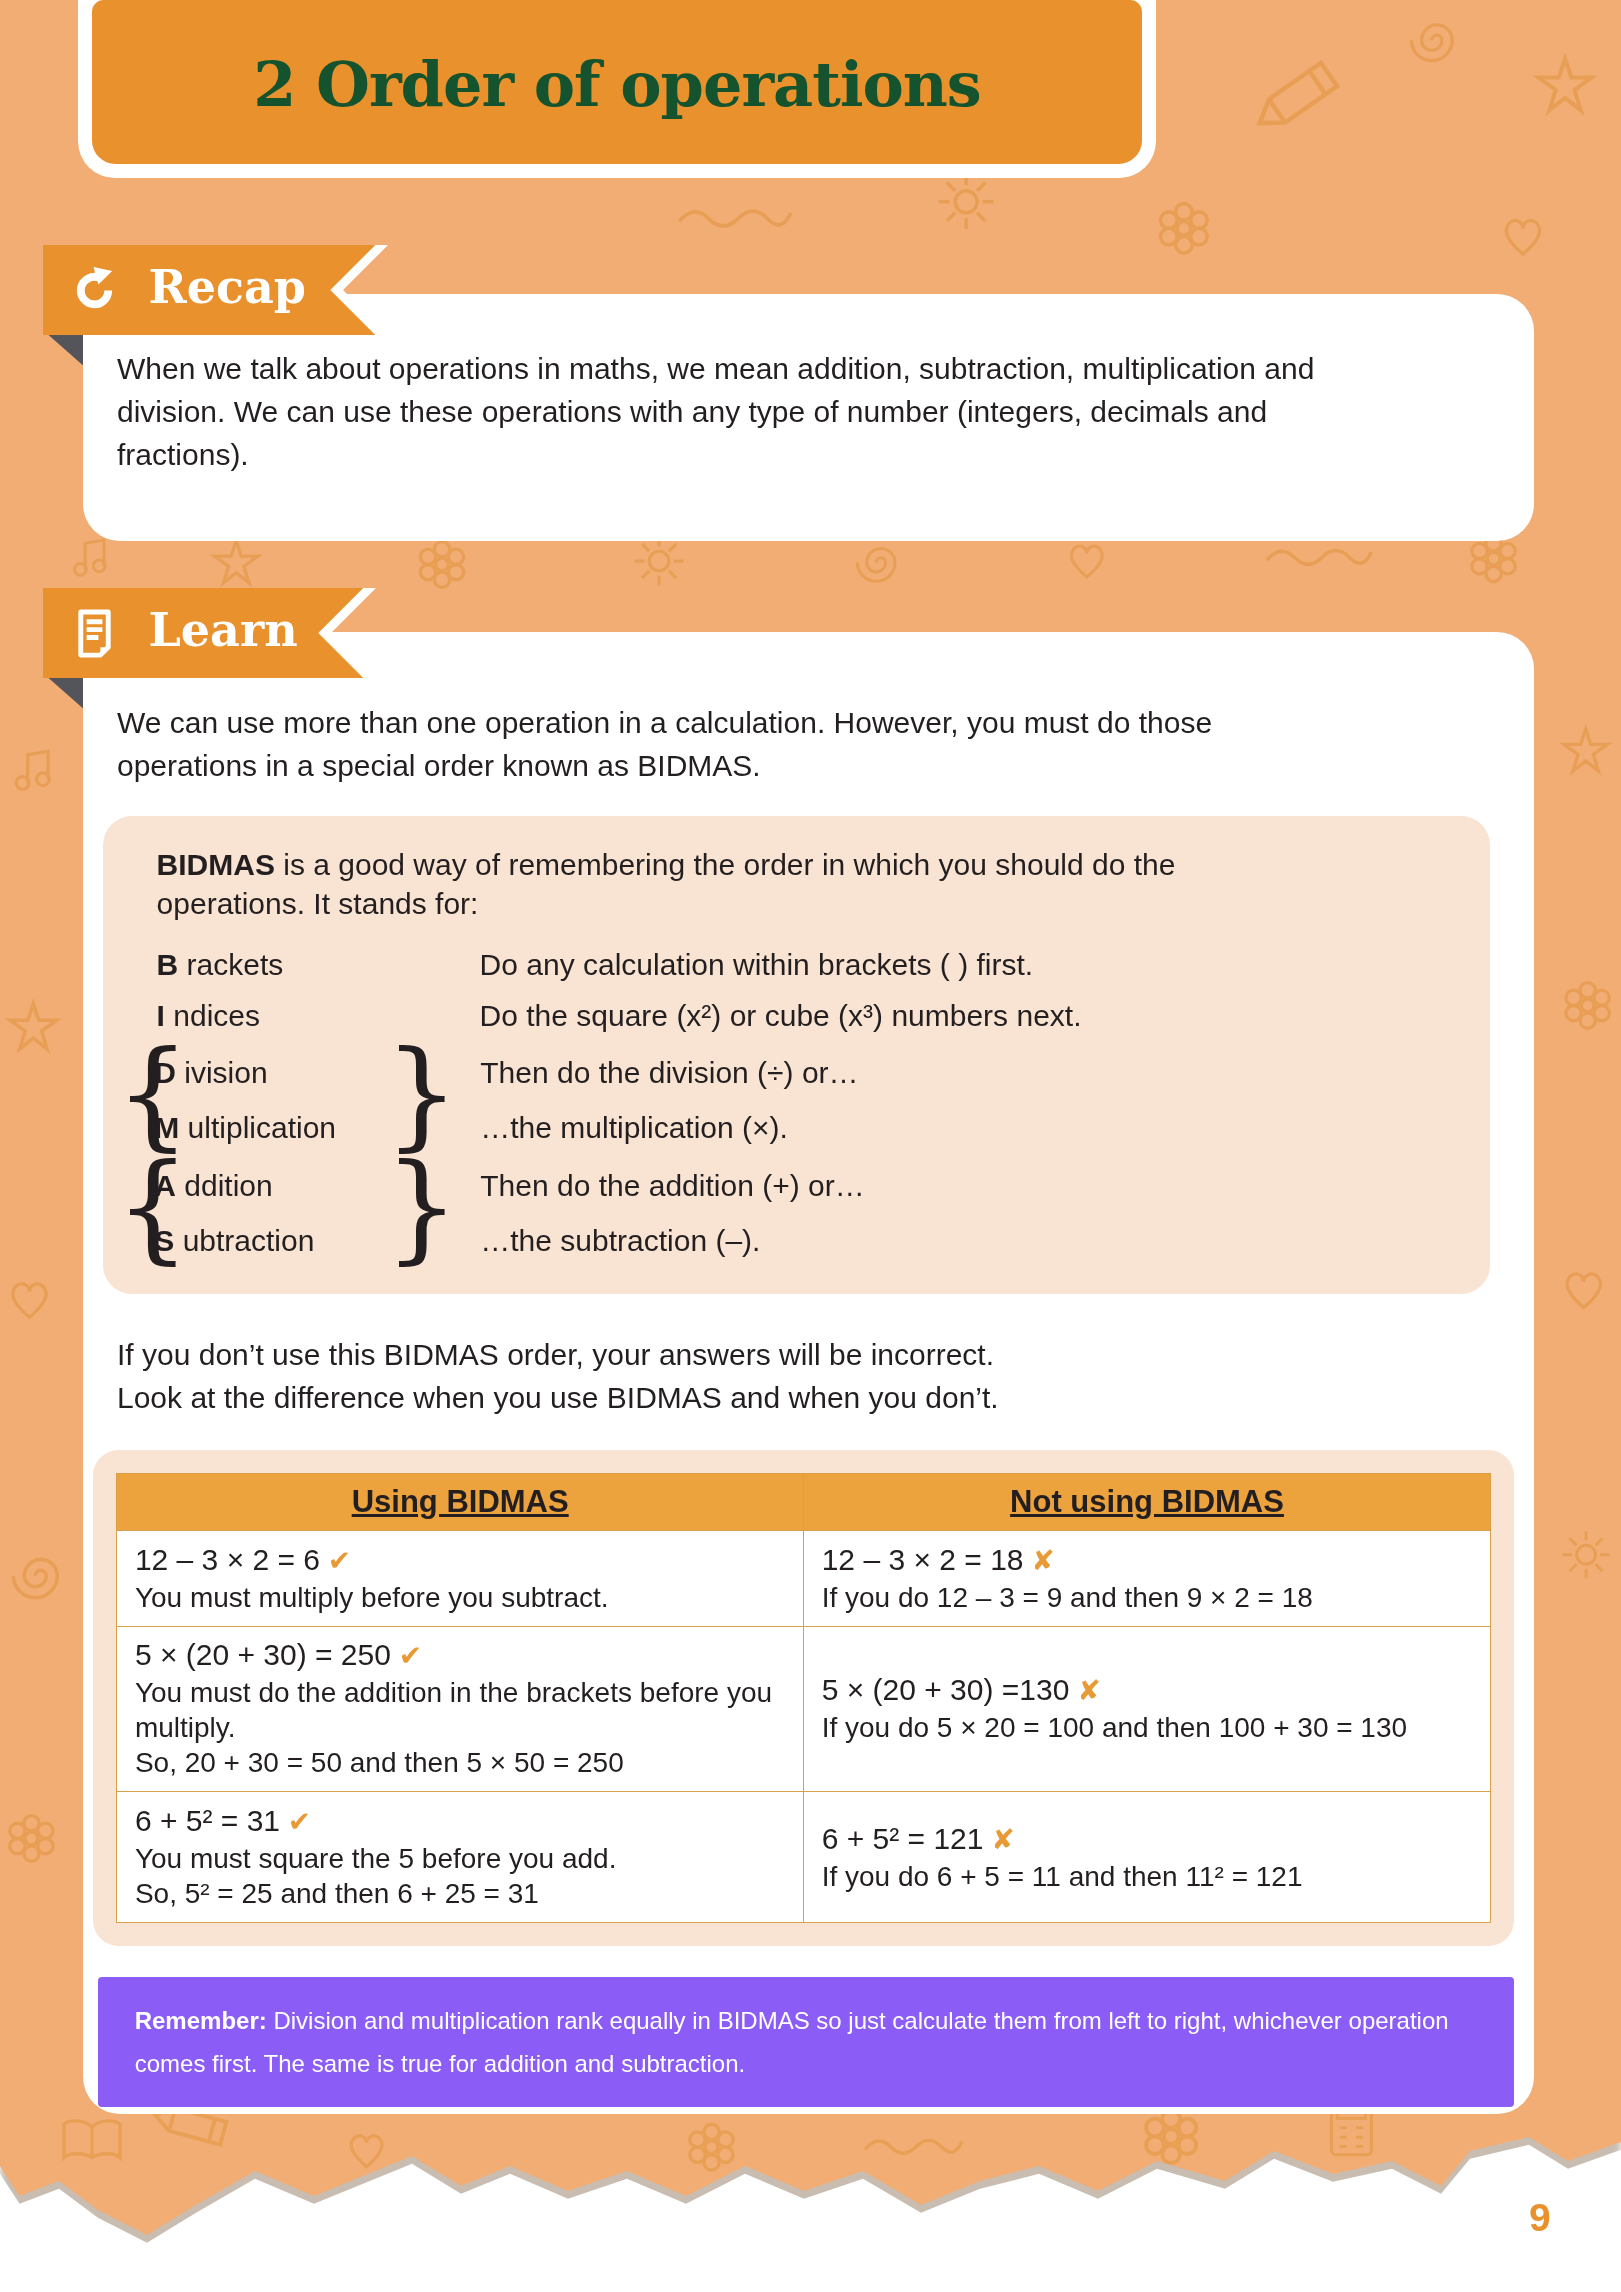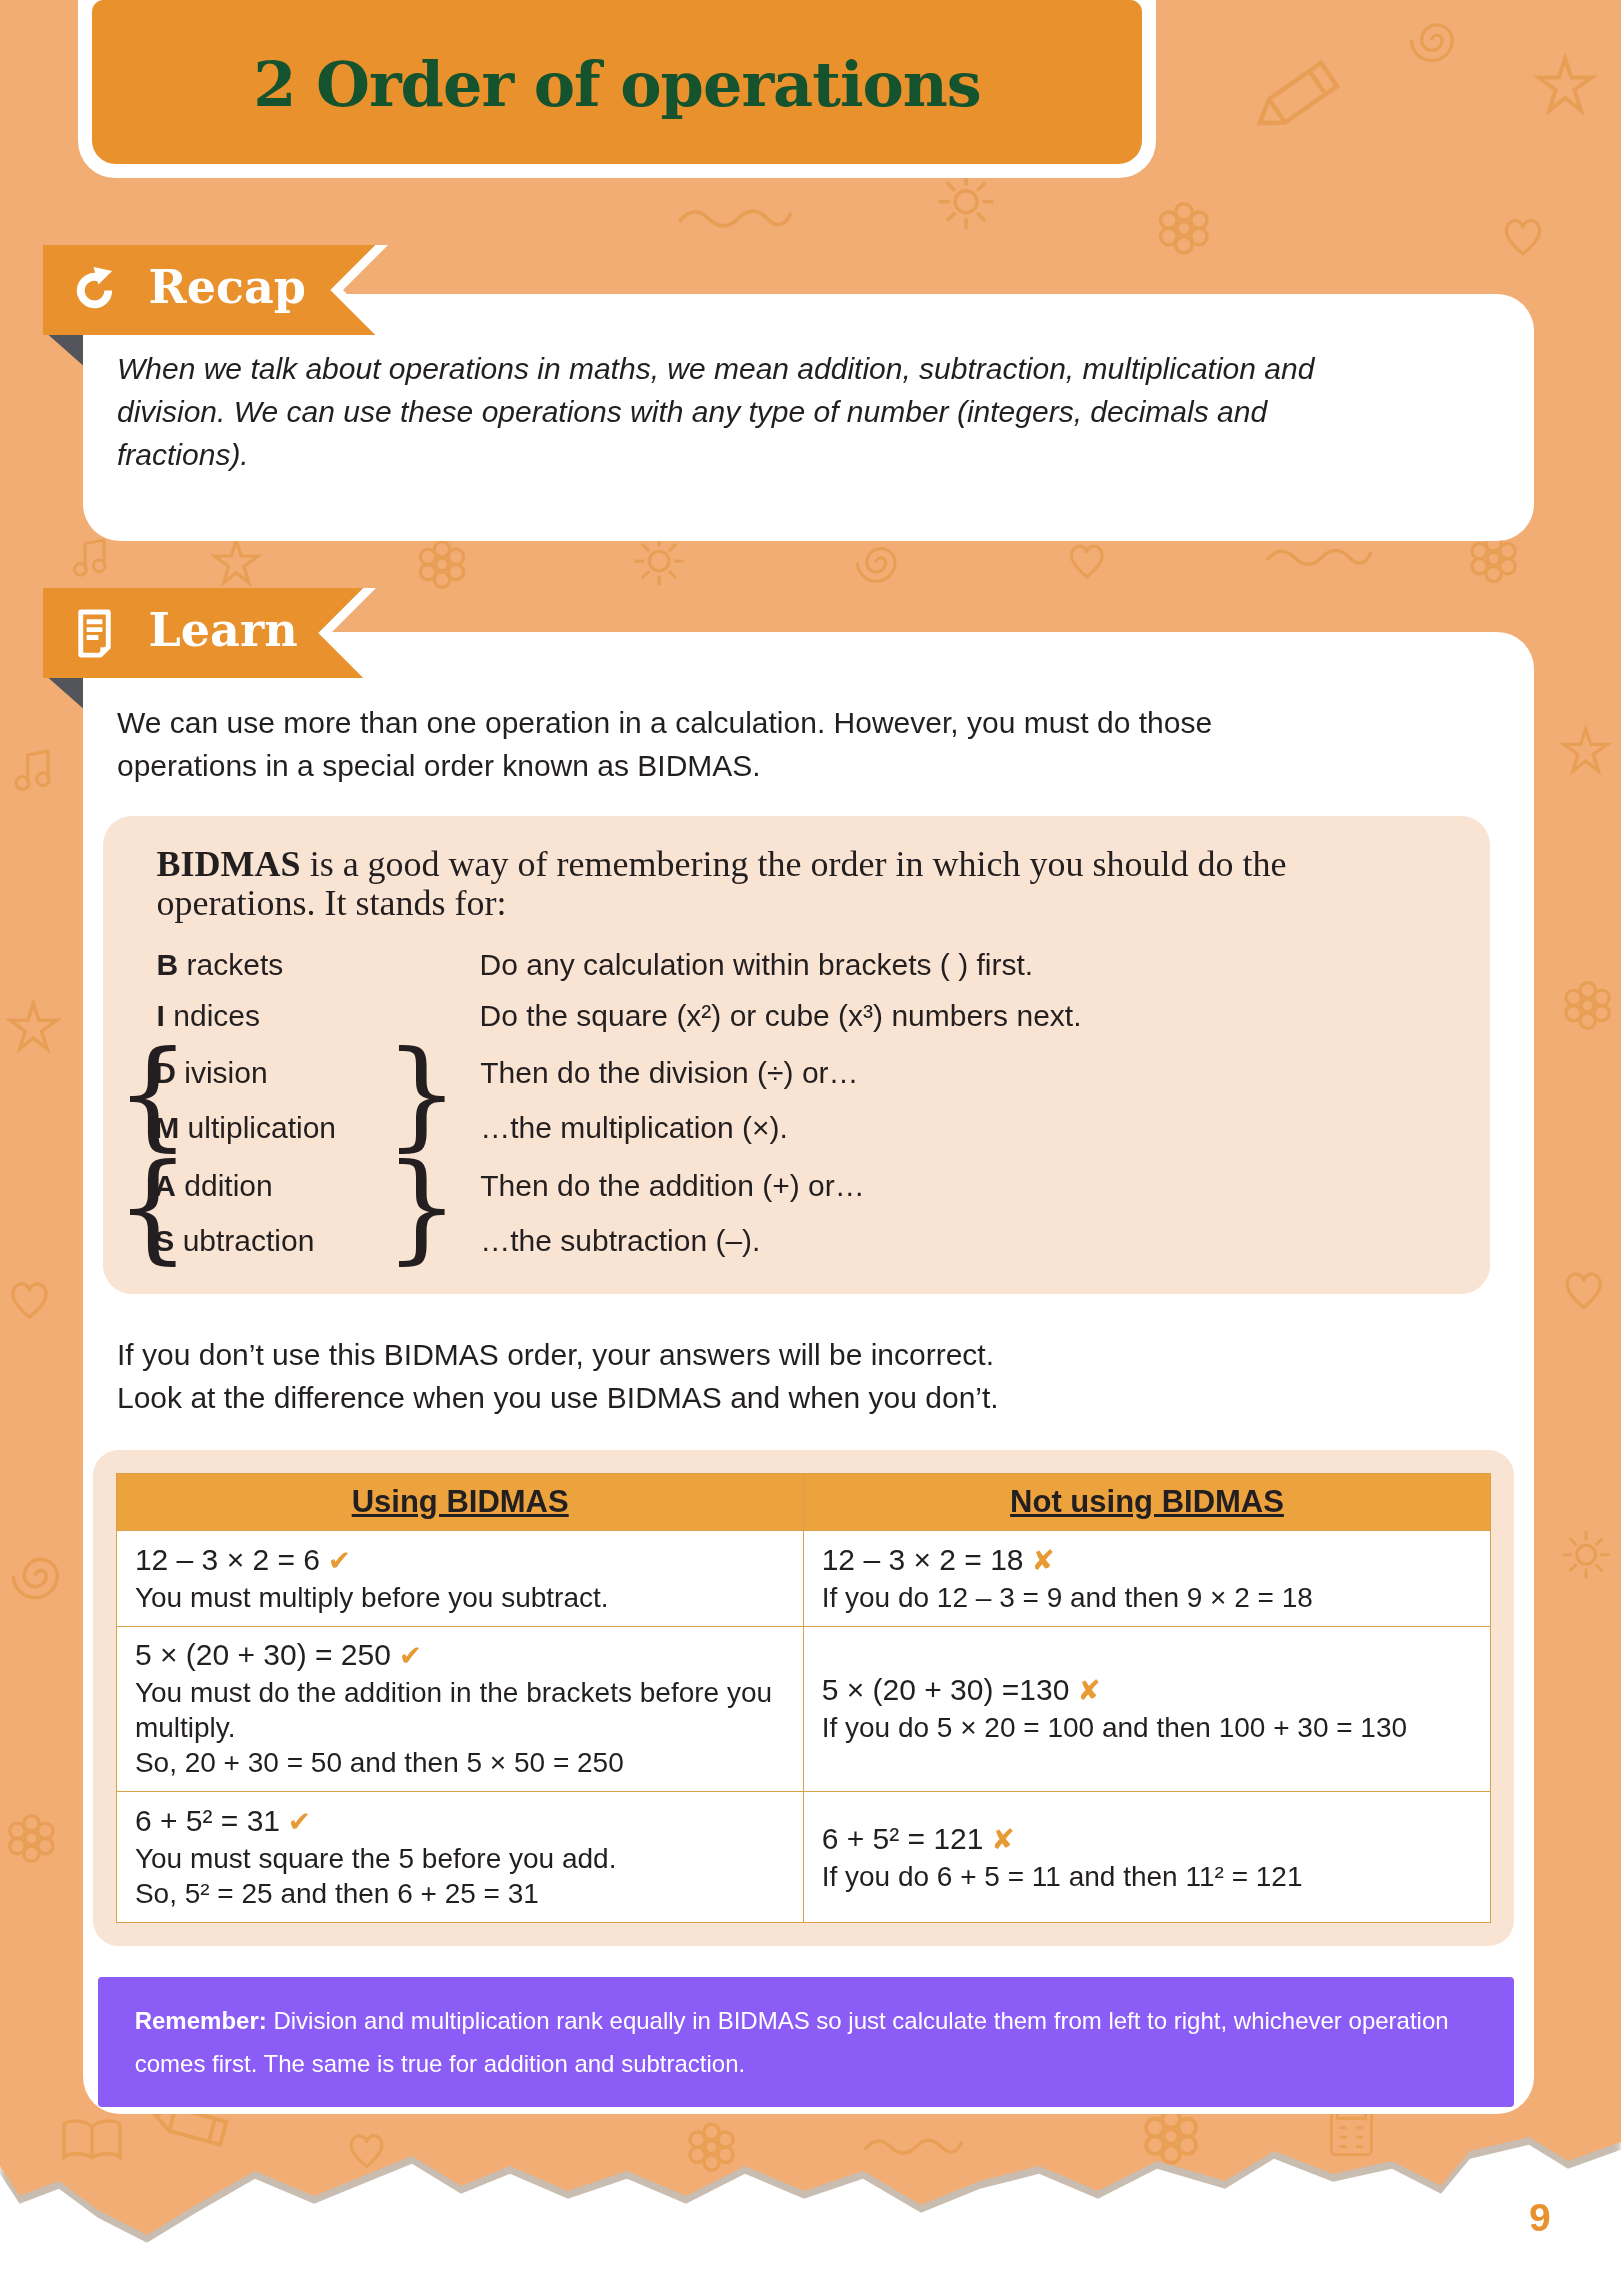--- a/index.html
+++ b/index.html
@@ -43,28 +43,28 @@
     display:flex;align-items:center;gap:29px;padding-left:25.5px;}
   .ribbon-label{font-family:"DejaVu Serif",serif;font-weight:700;font-size:46px;color:#fff;
     padding-bottom:5.9px;}
   .ribbon-icon{width:51px;height:51px;flex:0 0 auto;}
   .fold{position:absolute;width:51px;height:45px;background:#54555A;
     clip-path:polygon(0 0,100% 0,100% 100%);z-index:1;}
 
   
   .card{position:absolute;left:83px;width:1451px;background:#fff;border-radius:37px;z-index:2;}
   .recap-card{top:294px;height:247px;}
-  .recap-card p{margin:53px 0 0 34px;width:1255px;font-size:30px;line-height:43px;font-style:italic;}
+  .recap-card p{margin:53px 0 0 34px;width:1255px;font-size:30px;line-height:43px;}
   .learn-card{top:632px;height:1482px;}
   .learn-intro{margin:69px 0 0 34px;width:1225px;font-size:30px;line-height:43px;}
 
   
   .bidmas-box{margin:29px 44px 0 19.6px;background:#F9E3D2;border-radius:29px;
     padding:29px 0 25.5px;}
-  .bidmas-intro{margin:0 59px 15.7px 54px;width:1147px;font-size:36px;line-height:39px;font-family:Liberation Serif, serif;}
+  .bidmas-intro{margin:0 59px 15.7px 54px;width:1147px;font-size:30px;line-height:39px;}
   .bidmas-intro b{font-weight:700;}
   .brow{display:grid;grid-template-columns:323px 1fr;padding-left:54px;}
   .brow span,.brow .desc{line-height:51px;font-size:30px;}
   .bl{font-weight:700;}
   .bgroup{display:grid;grid-template-columns:365px 1fr;padding-left:12.7px;margin-top:3.9px;
     align-items:center;}
   .gcell{display:flex;align-items:center;}
   .brace{font-family:"DejaVu Serif",serif;font-size:118px;font-weight:400;line-height:102px;
     width:39px;text-align:center;transform:translateY(-5.9px);}
   .gletters{width:230px;}

